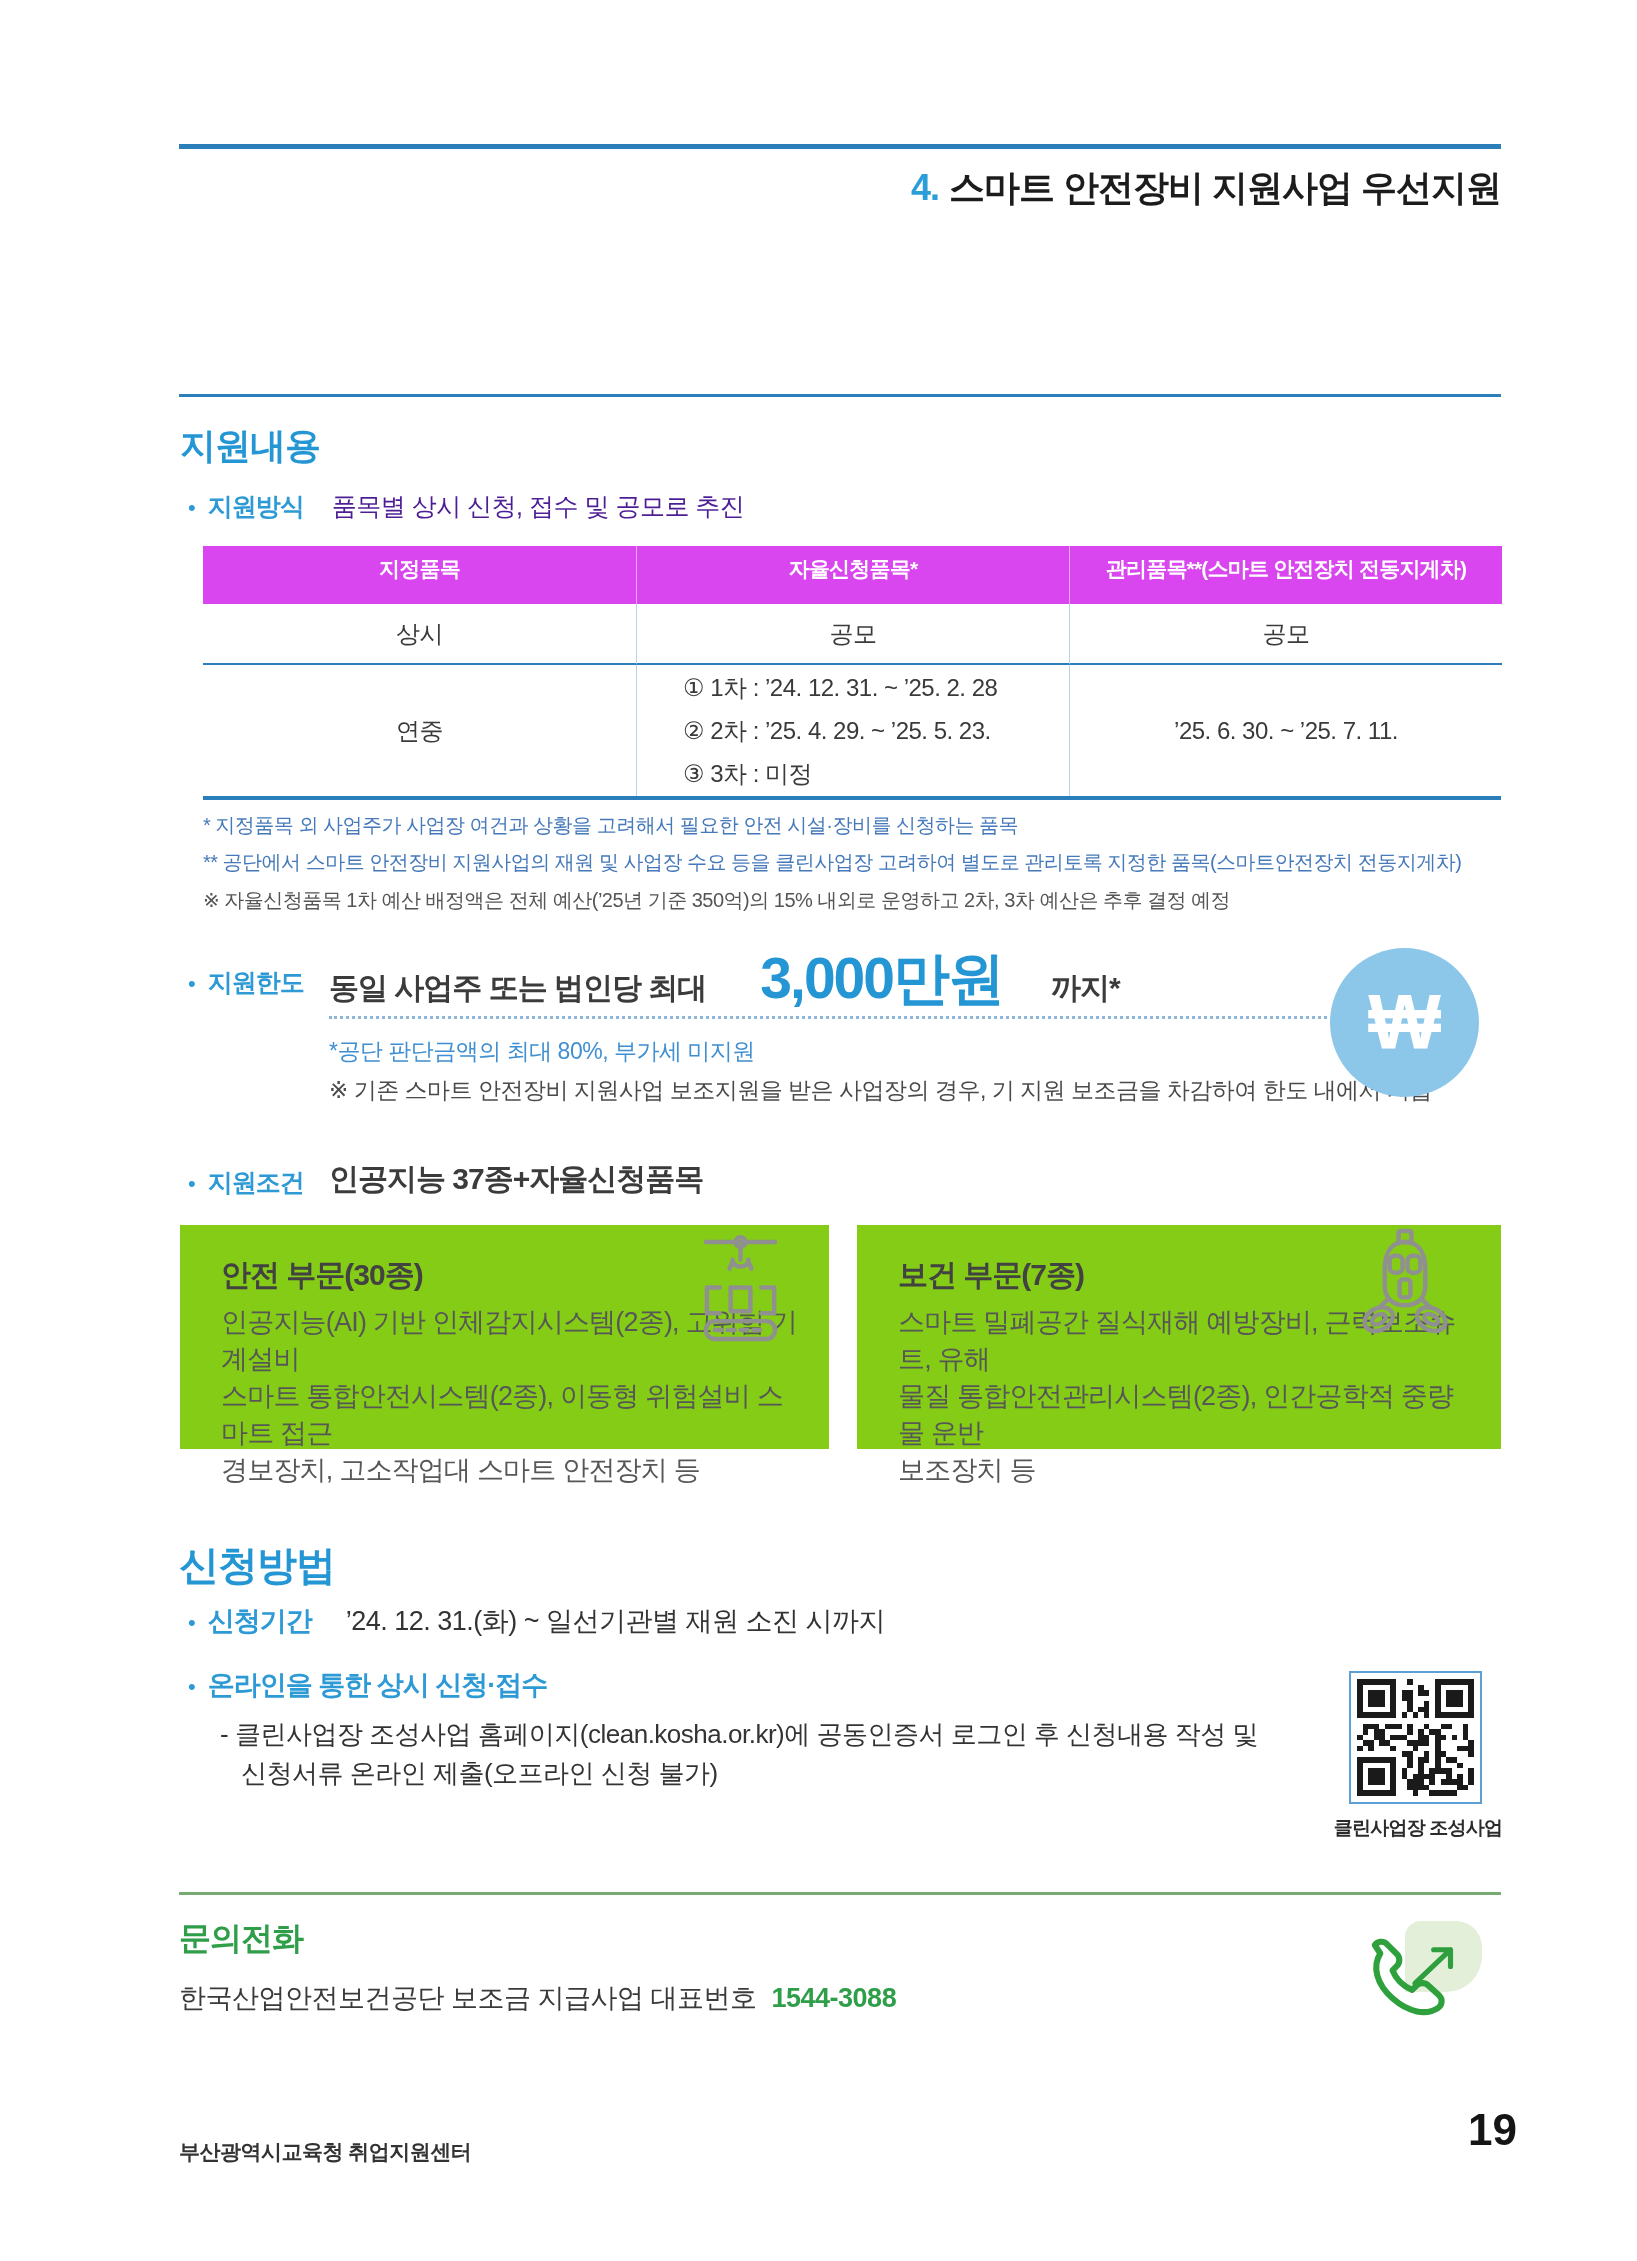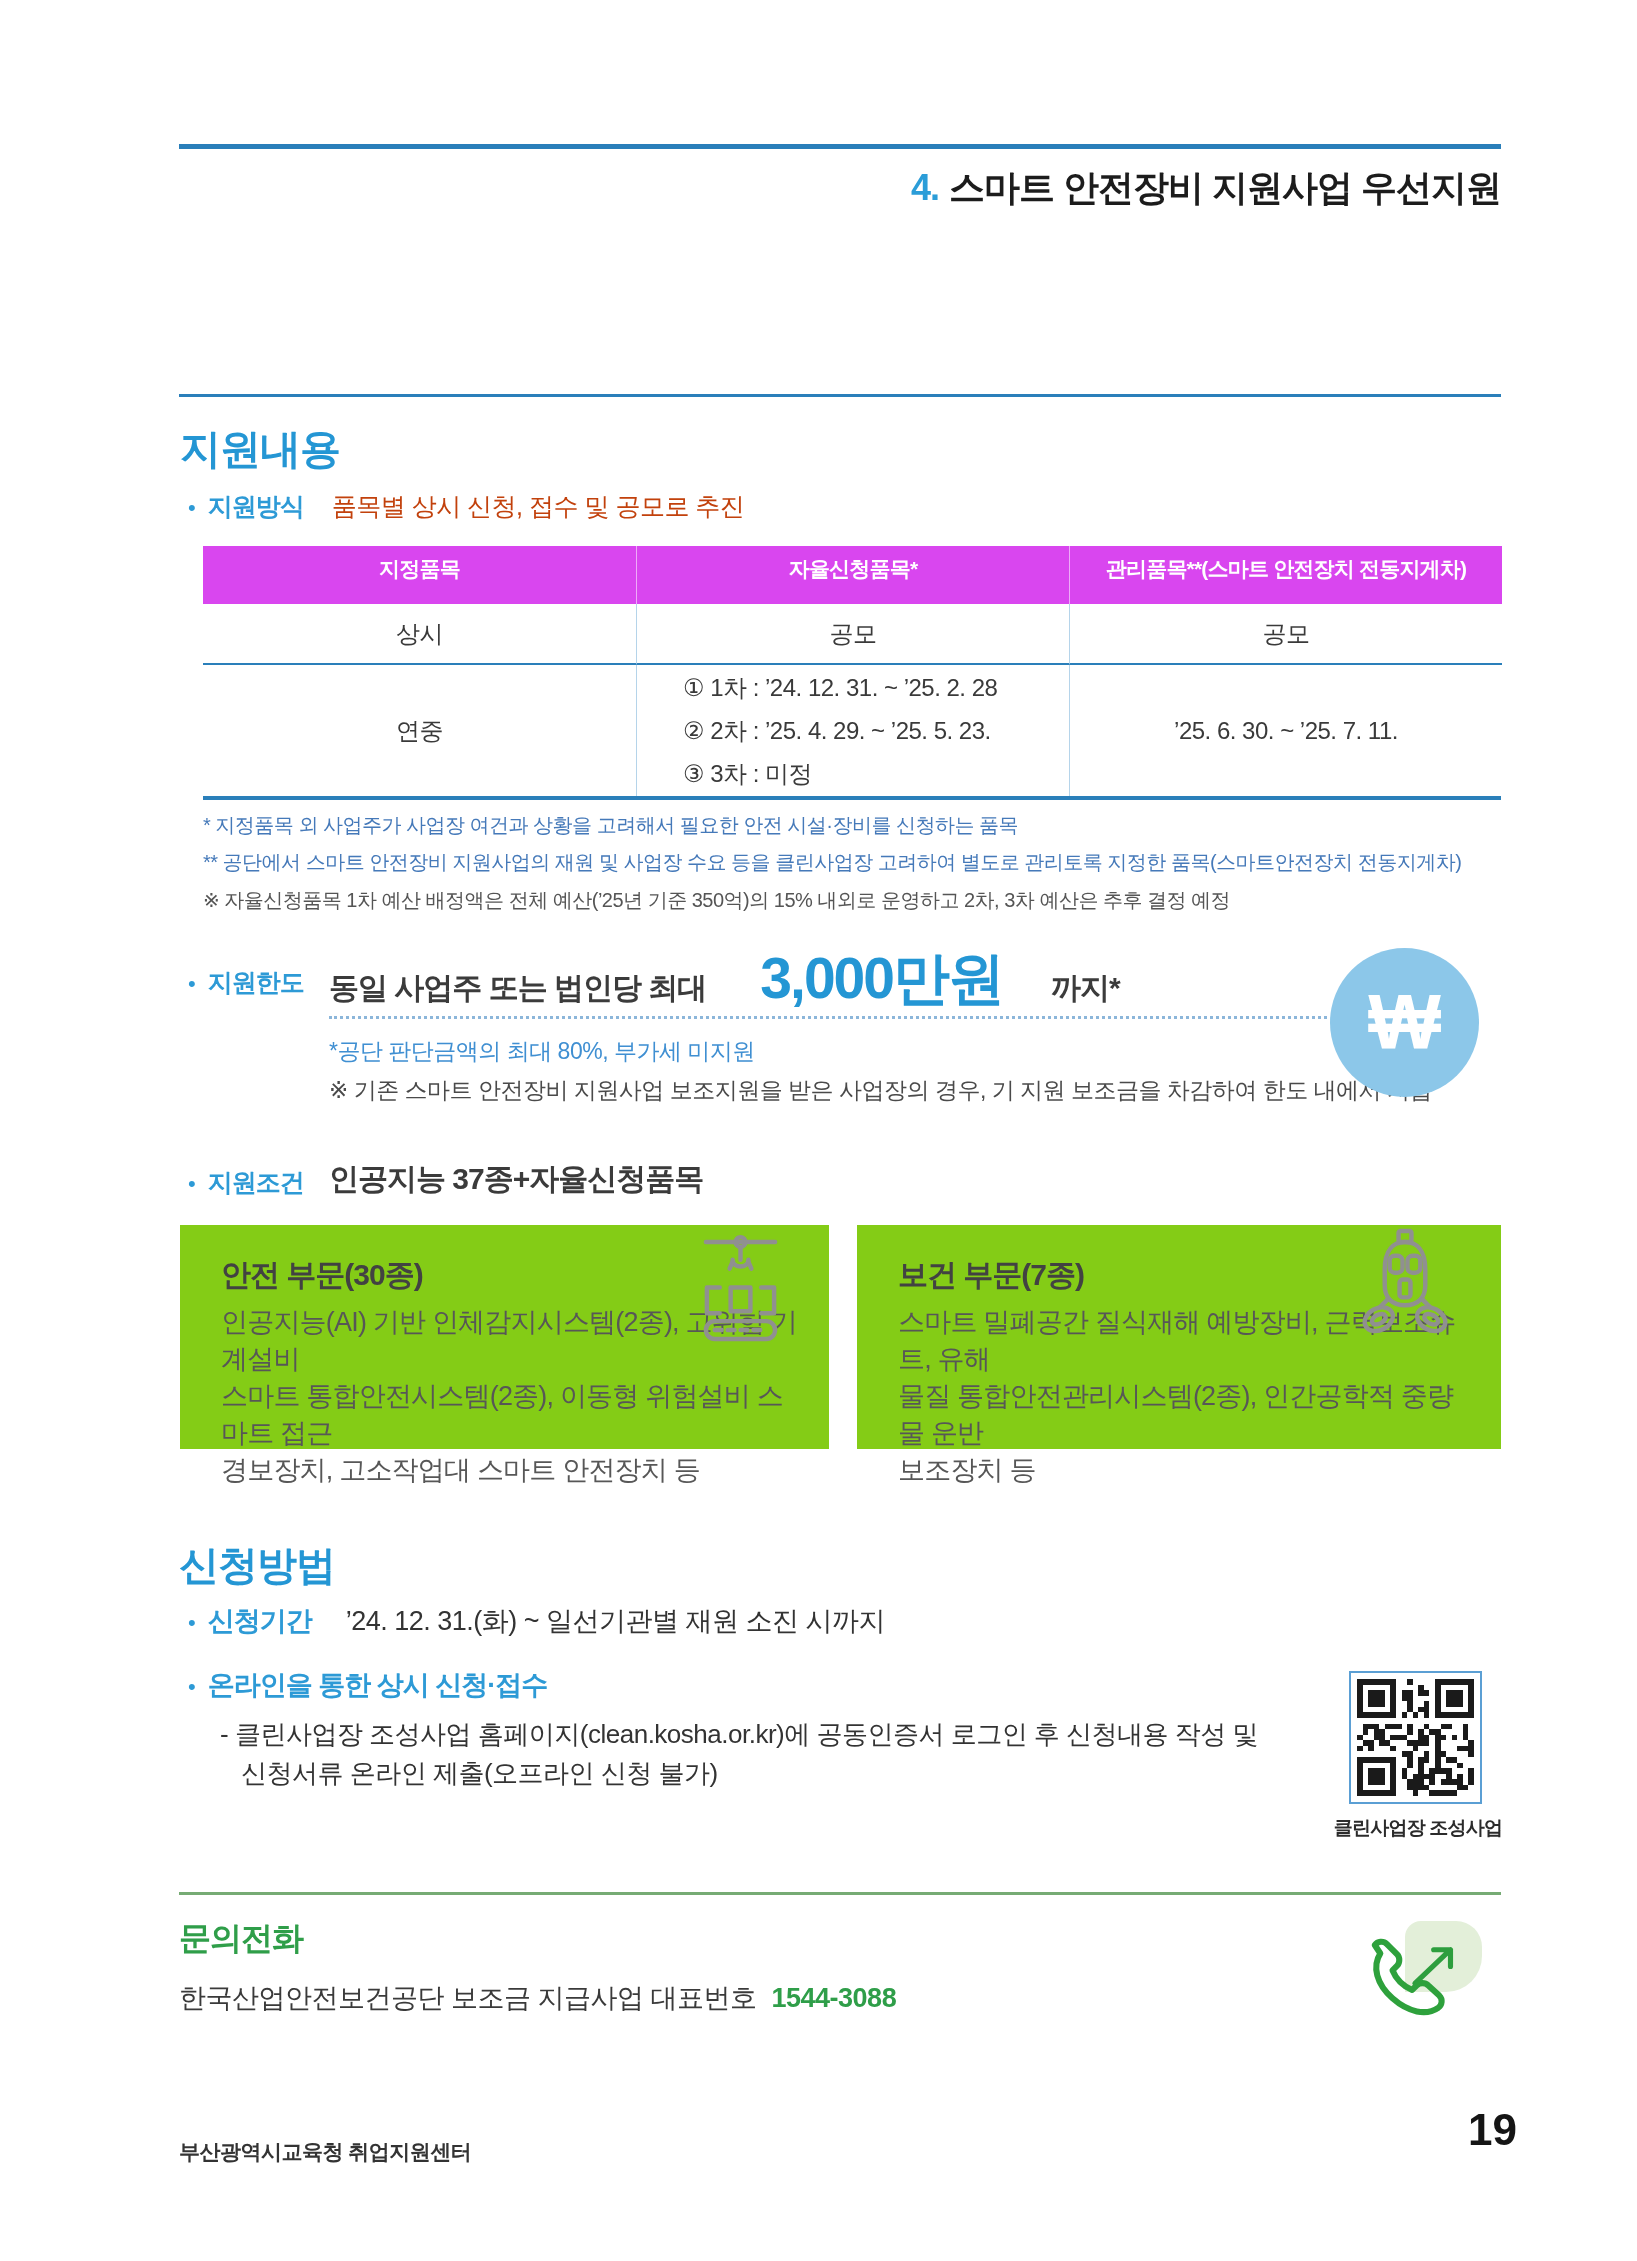--- a/index.html
+++ b/index.html
@@ -7,30 +7,30 @@
         font-family:"Liberation Sans","DejaVu Sans",sans-serif;color:#333;}
   .abs{position:absolute;}
   
   #top-rule{left:179px;top:144px;width:1322px;height:5px;background:#2a7fba;}
   #rule2{left:179px;top:394px;width:1322px;height:3px;background:#2a7fba;}
   #green-rule{left:179px;top:1892px;width:1322px;height:3px;background:#76ab74;}
   
   #page-title{top:164px;right:137px;display:flex;align-items:baseline;font-size:36px;font-weight:800;color:#1c1c1c;letter-spacing:-1px;}
   #page-title .num{color:#2b9dd8;margin-right:10px;}
   
-  .h-blue{font-size:41px;font-weight:800;color:#2496d4;letter-spacing:-1px;}
+  .h-blue{font-size:36px;font-weight:800;color:#2496d4;letter-spacing:-1px;}
   #h1{left:180px;top:422px;}
   #h2{left:179px;top:1538px;}
   #h3{left:179px;top:1917px;font-size:32px;font-weight:700;color:#2f9e49;letter-spacing:-1px;}
   
   .bullet-row{display:flex;align-items:baseline;}
   .dot{color:#2d9ad6;margin-right:12px;font-size:22px;}
   .blabel{color:#2d9ad6;font-weight:700;letter-spacing:-1px;}
   #row-method{left:188px;top:490px;font-size:25px;}
-  #row-method .btext{margin-left:28px;color:#c2410c;font-weight:500;letter-spacing:-0.5px;}
+  #row-method .btext{margin-left:28px;color:#4c1d95;font-weight:500;letter-spacing:-0.5px;}
   
   #tbl{left:203px;top:546px;width:1298px;}
   .trow{display:grid;grid-template-columns:433px 433px 433px;}
   .th{background:#d946ef;color:#fff;font-weight:700;font-size:21px;text-align:center;
       height:58px;line-height:46px;letter-spacing:-0.8px;}
   .th+.th{border-left:1px solid rgba(255,255,255,.55);}
   #tbody{border-bottom:4px solid #2a7fba;}
   .td{font-size:24px;color:#3a3a3a;display:flex;align-items:center;justify-content:center;letter-spacing:-0.5px;}
   .r1 .td{height:59px;border-bottom:2px solid #2a7fba;}
   .r2 .td{height:131px;}

